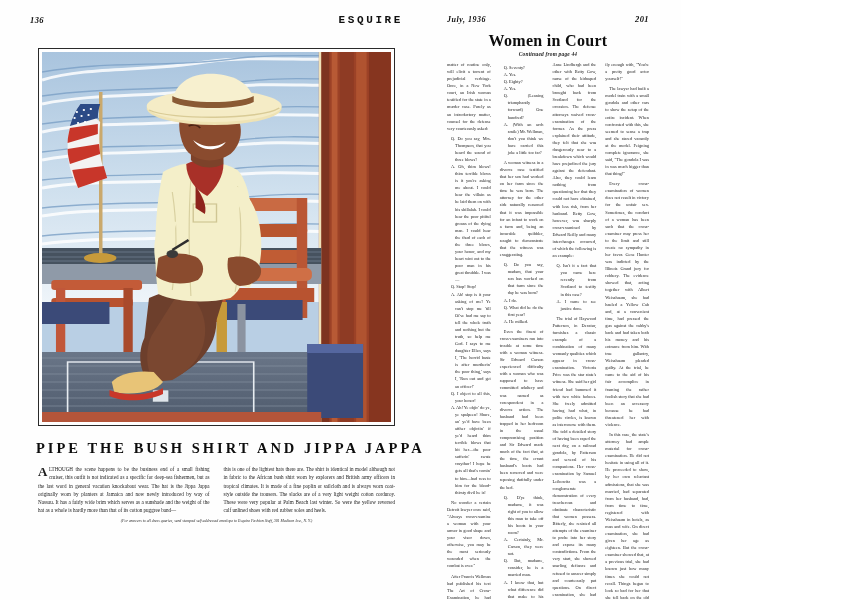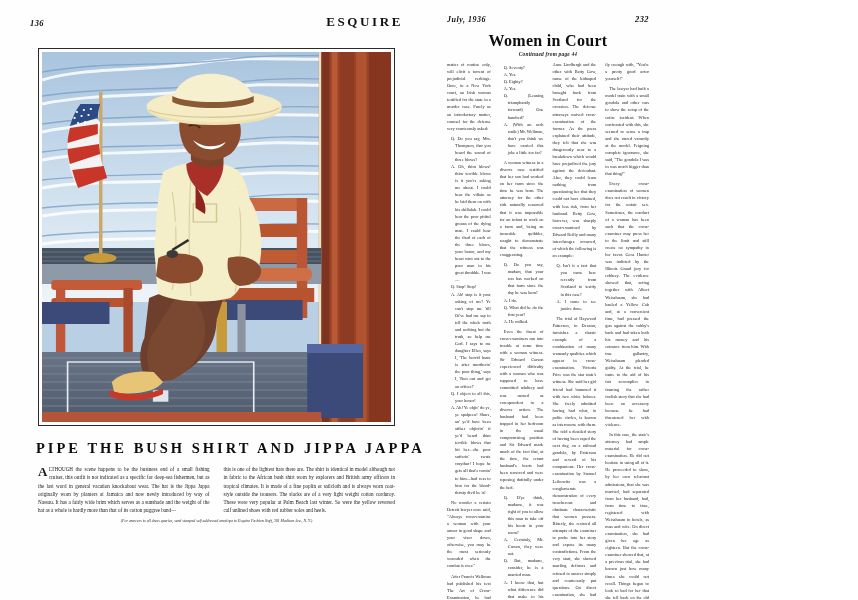--- a/index.html
+++ b/index.html
@@ -47,23 +47,23 @@
   .rh-right { justify-content: flex-end; }
   .folio {
     font-family: "Liberation Serif", serif;
     font-style: italic;
     font-weight: bold;
     font-size: 8.5px;
     letter-spacing: 0.4px;
     color: #111;
   }
   .mag-name {
-    font-family: Liberation Serif, serif;
-    font-weight: bold;
-    font-size: 13px;
+    font-family: Liberation Mono, monospace;
+    font-weight: bold;
+    font-size: 11px;
     letter-spacing: 2.6px;
     color: #111;
   }
   .issue-date {
     font-family: "Liberation Serif", serif;
     font-style: italic;
     font-weight: bold;
     font-size: 8px;
     letter-spacing: 0.5px;
     color: #111;
@@ -385,21 +385,21 @@
     </div>
 
     <div class="caption-note">(For answers to all dress queries, send stamped self addressed envelope to Esquire Fashion Staff, 301 Madison Ave., N. Y.)</div>
   </div>
 
   <div class="page page-right">
 
     <div class="running-head rh-right">
       <span class="issue-date">July, 1936</span>
       <span class="rh-spacer"></span>
-      <span class="folio">232</span>
+      <span class="folio">201</span>
     </div>
 
     <div class="art-head">
       <div class="art-title">Women in Court</div>
       <div class="art-sub">Continued from page 44</div>
     </div>
 
     <div class="art-cols" id="article-columns">
         <div class="art-col">
           <p class="noindent">matter of routine only, will elicit a torrent of prejudicial verbiage. Once, in a New York court, an Irish woman testified for the state in a murder case. Purely as an introductory matter, counsel for the defense very courteously asked:</p>

